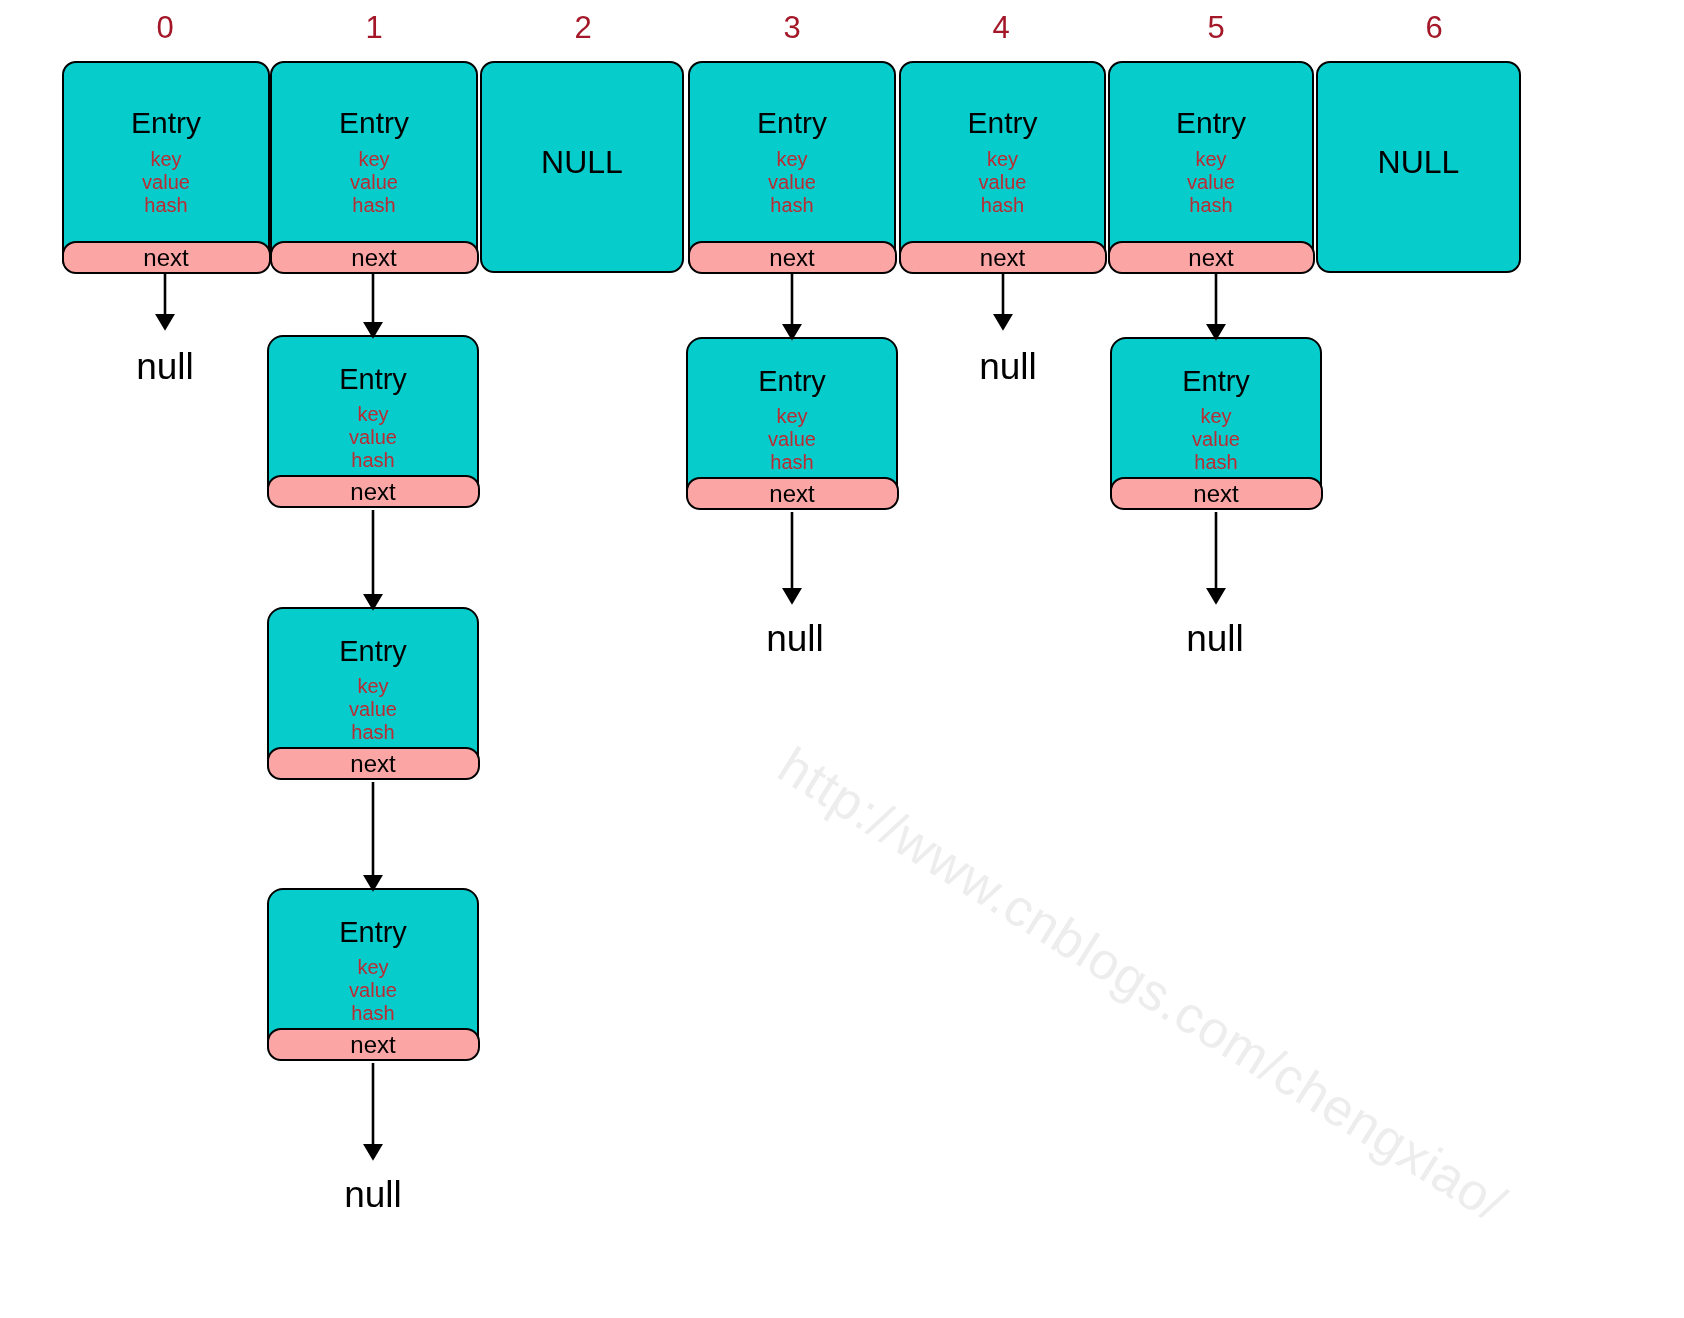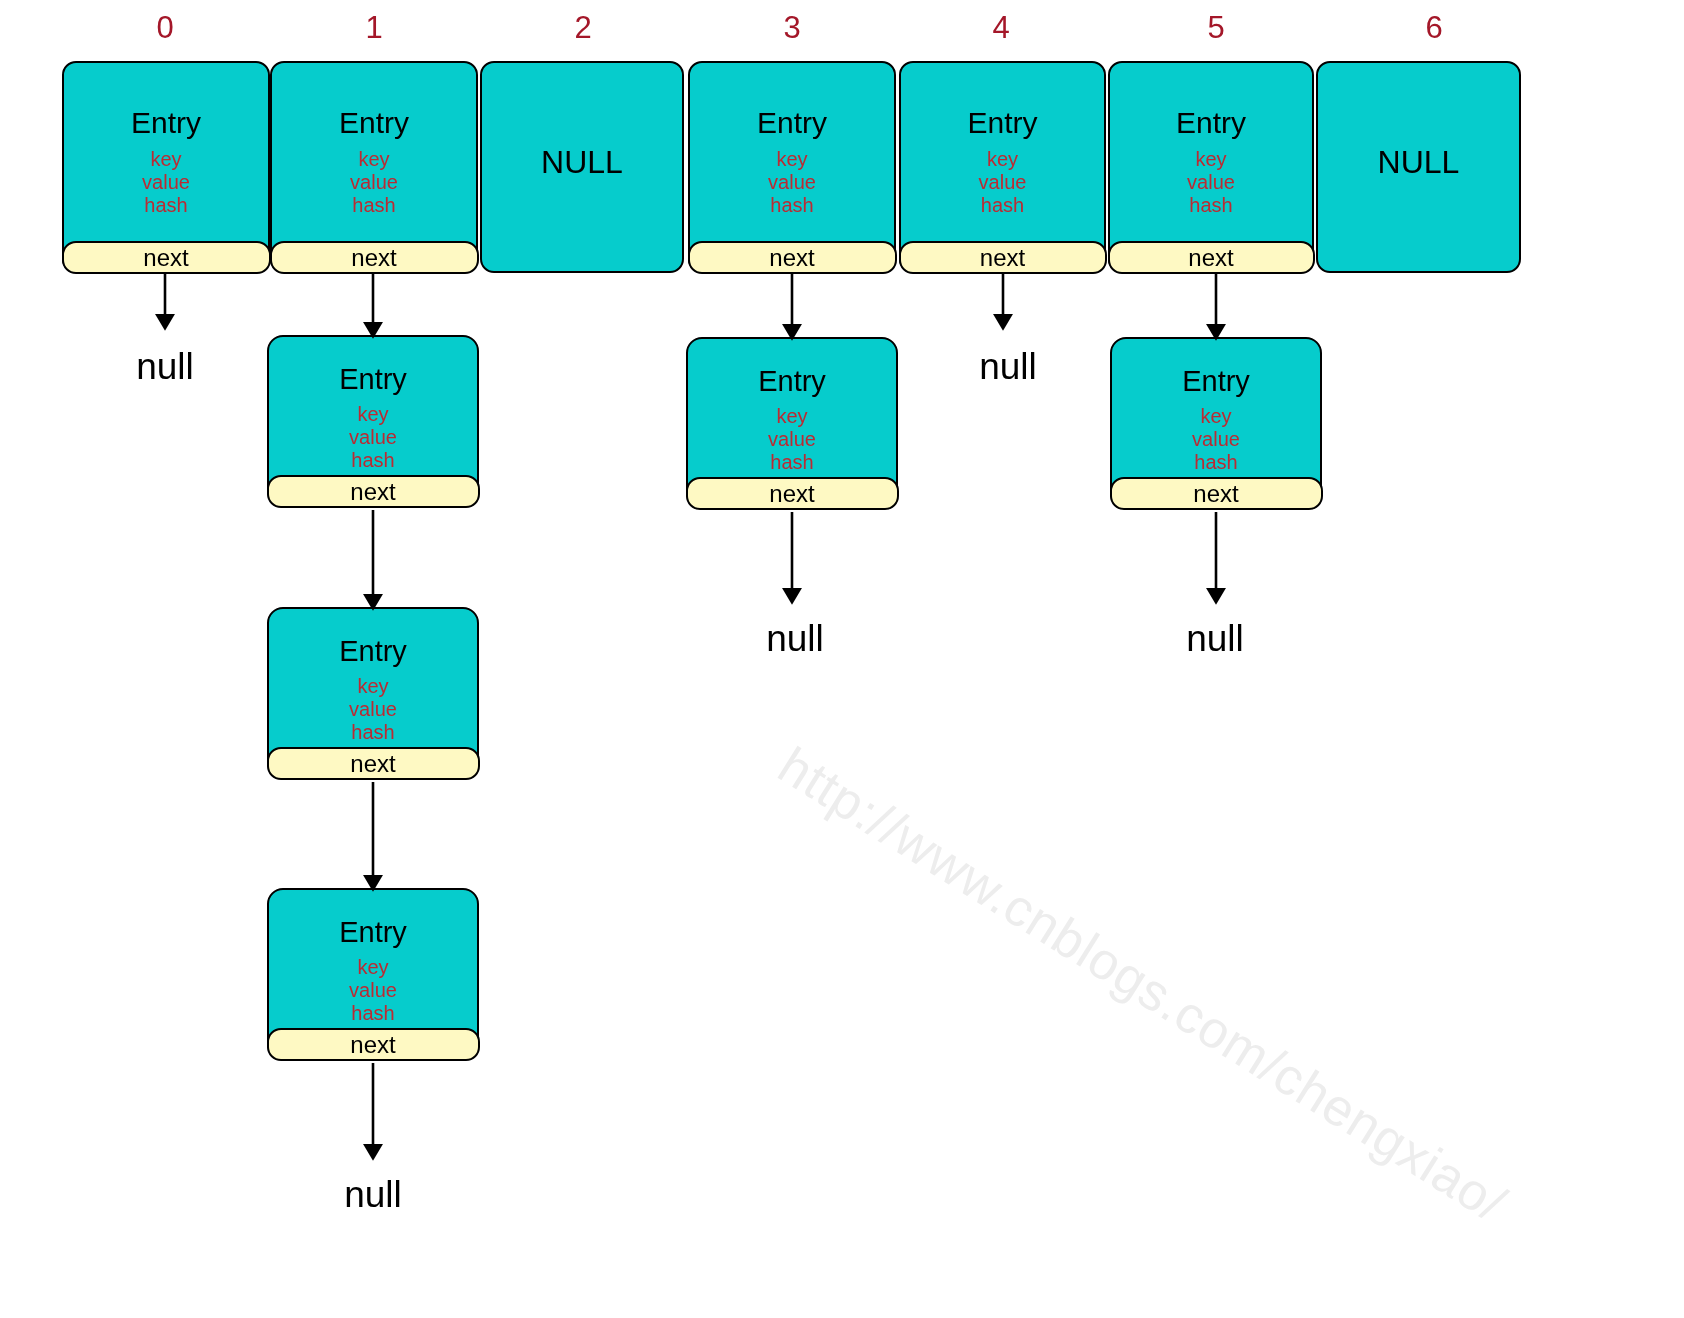--- a/index.html
+++ b/index.html
@@ -84,21 +84,21 @@
     left: 0; right: 0;
     top: 83px;
     text-align: center;
     color: #000000;
     font-size: 32px;
     line-height: 1;
   }
   .nextbar {
     position: absolute;
     box-sizing: border-box;
-    background: #fef9c3;
+    background: #fca5a5;
     border: 2.5px solid #000000;
     border-radius: 14px;
     height: 33px;
     text-align: center;
     color: #000000;
     font-size: 24px;
     line-height: 29px;
   }
   .bucket > .nextbar {
     left: -2.5px;

